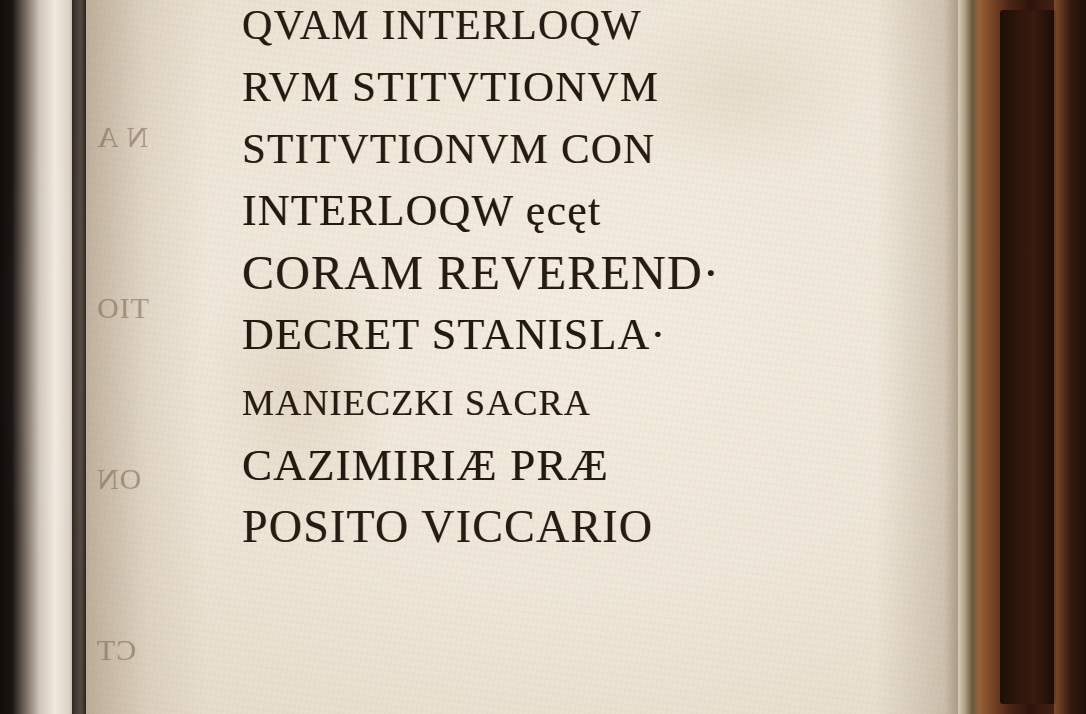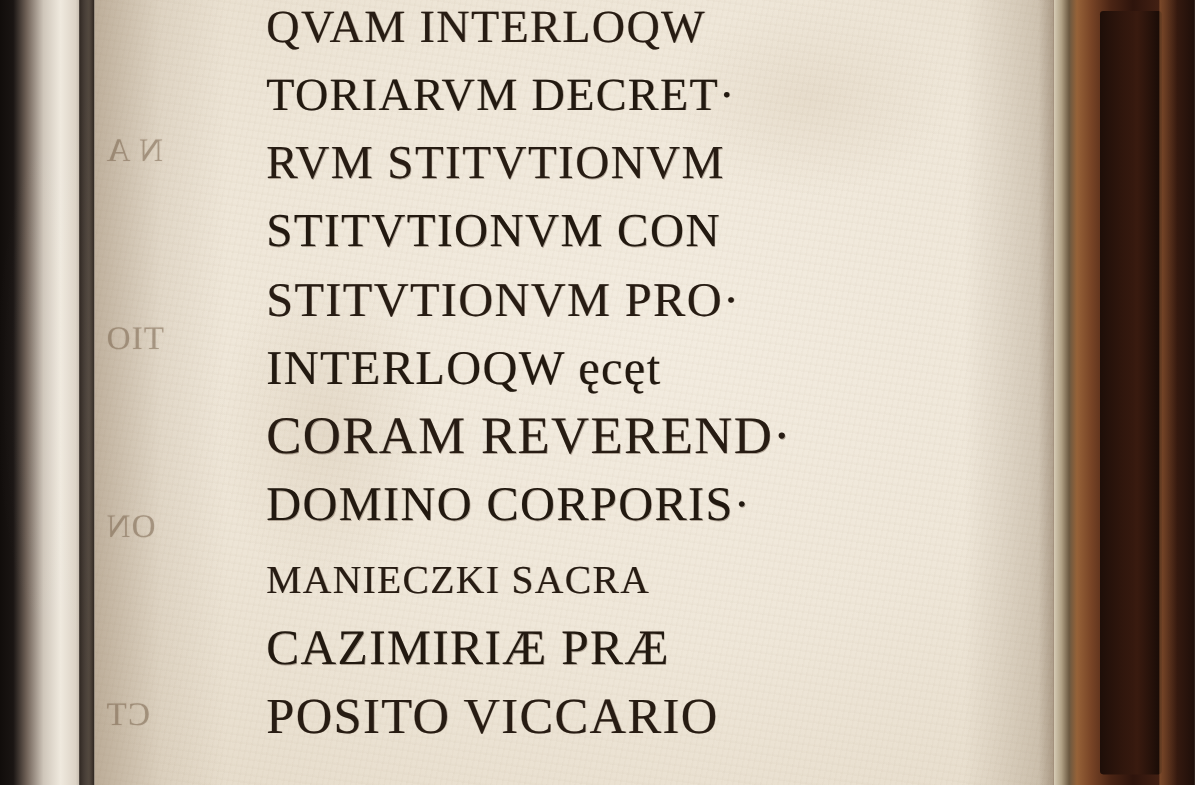--- a/index.html
+++ b/index.html
@@ -215,27 +215,25 @@
     
     
     
     
     
     
   </div>
 
   <div class="text-block">
     <div class="line l0">QVAM INTERLOQW</div>
-    <div class="line l1">TORIARVM DECRET·</div>
     <div class="line l2">RVM STITVTIONVM</div>
     <div class="line l3">STITVTIONVM CON</div>
-    <div class="line l4">STITVTIONVM PRO·</div>
     <div class="line l5">INTERLOQW ęcęt</div>
     <div class="line l6">CORAM REVEREND·</div>
-    <div class="line l7">DOMINO CORPORIS·</div>
+    <div class="line l7">DECRET STANISLA·</div>
     <div class="line l8">MANIECZKI SACRA</div>
     <div class="line l10">CAZIMIRIÆ PRÆ</div>
     <div class="line l11">POSITO VICCARIO</div>
   </div>
 
   <div class="binding-edge-shadow"></div>
 
   <div class="binding">
     <div class="binding-layers"></div>
     <div class="binding-inner-dark"></div>

